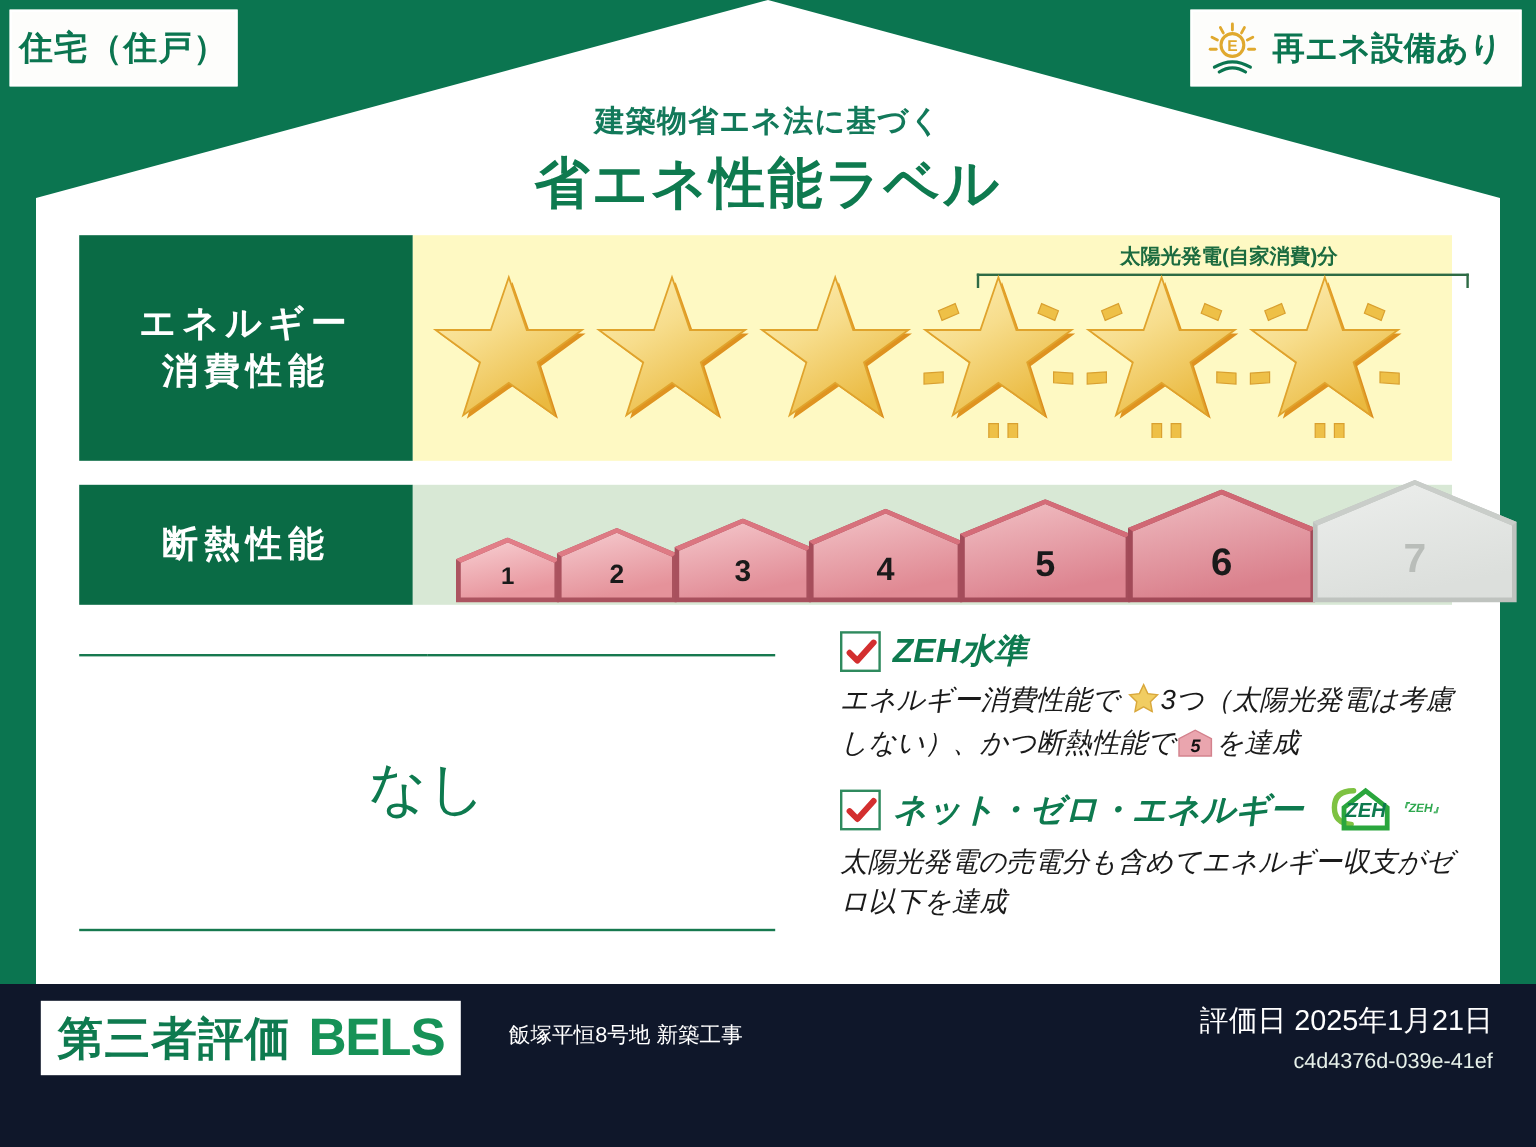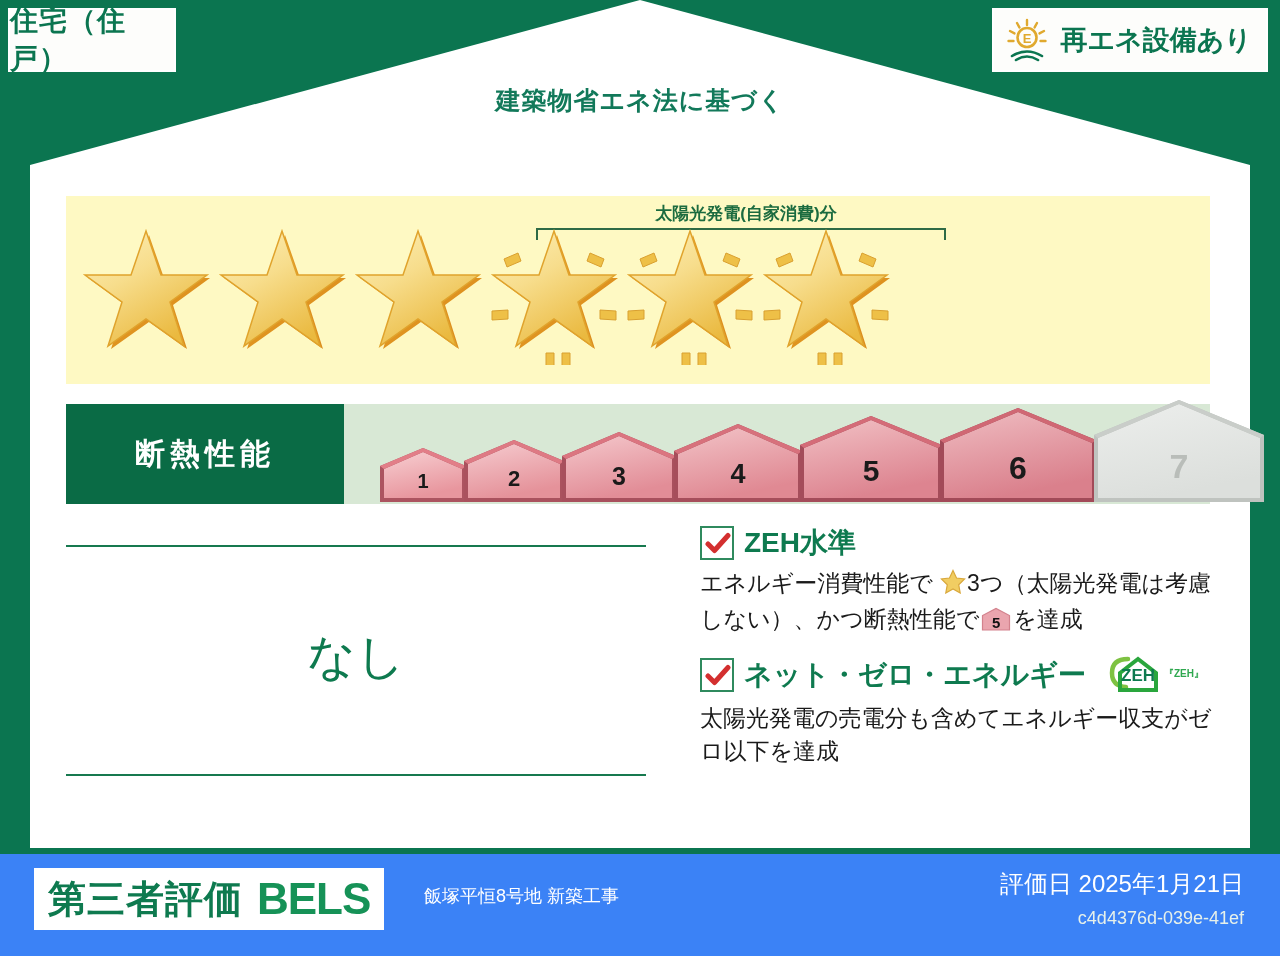--- a/index.html
+++ b/index.html
@@ -15,21 +15,21 @@
   
   .pentagon{
     position:absolute;
     left:30px; top:0px; width:1220px; height:848px;
     background:#ffffff;
     clip-path:polygon(0 165px, 610px 0px, 1220px 165px, 1220px 848px, 0 848px);
   }
 
   
   .cat-tag{
-    position:absolute;left:8px;top:8px;width:168px;height:64px;
+    position:absolute;left:8px;top:8px;width:190px;height:64px;
     background:#fdfdfb;border:2px solid #ffffff;
     display:flex;align-items:center;justify-content:center;
     box-sizing:border-box;
   }
   .cat-tag span{
     color:#0b7550;font-weight:bold;font-size:28px;letter-spacing:1px;
   }
 
   
   .renew-badge{
@@ -116,21 +116,21 @@
     color:#0e7a4f;font-weight:normal;font-size:48px;
   }
   .cost-rule-bottom{
     position:absolute;left:0;right:0;bottom:14px;height:2px;background:#17794f;
   }
 
   
   .criteria{
     position:absolute;left:700px;top:524px;width:520px;
   }
-  .crit{margin-bottom:14px;}
+  .crit{margin-bottom:14px;font-style:italic;}
   .crit-head{display:flex;align-items:center;gap:10px;}
   .chk{
     width:34px;height:34px;border:2px solid #2f8a5e;background:#fff;
     flex:0 0 auto;position:relative;box-sizing:border-box;
   }
   .chk svg{position:absolute;left:3px;top:4px;}
   .crit-title{color:#0e7a4f;font-weight:bold;font-size:28px;white-space:nowrap;}
   .zeh-logo{margin-left:4px;display:flex;align-items:center;}
   .zeh-logo .zmark{font-size:10px;color:#2fa84f;font-weight:bold;margin-left:2px;margin-bottom:2px;}
   .crit-desc{
@@ -138,21 +138,21 @@
   }
   .inline-star{vertical-align:-3px;margin:0 1px;}
   .inline-house{vertical-align:-4px;margin:0 2px;position:relative;display:inline-block;}
   .inline-house .ihn{
     position:absolute;left:0;right:0;top:5px;text-align:center;
     font-size:15px;font-weight:bold;color:#111;
   }
 
   
   .bottom{
-    position:absolute;left:0;right:0;bottom:0;height:102px;background:#3b82f6;
+    position:absolute;left:0;right:0;bottom:0;height:136px;background:#0f172a;
   }
   .bels-box{
     position:absolute;left:34px;top:14px;height:62px;background:#ffffff;
     display:flex;align-items:center;padding:0 14px;box-sizing:border-box;
   }
   .bels-jp{color:#0e7a4f;font-weight:bold;font-size:38px;letter-spacing:1px;}
   .bels-en{color:#169257;font-weight:bold;font-size:44px;margin-left:14px;letter-spacing:-1px;}
   .bldg-name{
     position:absolute;left:424px;top:30px;color:#fff;font-size:18px;white-space:nowrap;
   }
@@ -189,22 +189,27 @@
         <circle cx="23" cy="20.5" r="9.5" fill="none" stroke="#e0a92e" stroke-width="2.6"></circle>
         <text x="23" y="25.5" font-size="13" font-weight="bold" fill="#e0a92e" text-anchor="middle" font-family="Liberation Sans, sans-serif">E</text>
         <path d="M8 39 Q23 30 38 39" fill="none" stroke="#0b7550" stroke-width="2.6" stroke-linecap="round"></path>
         <path d="M12 43 Q23 36 34 43" fill="none" stroke="#0b7550" stroke-width="2.6" stroke-linecap="round"></path>
       </svg>
     </span>
     <span class="rlabel">再エネ設備あり</span>
   </div>
 
   <div class="hdr-sub">建築物省エネ法に基づく</div>
+  <div class="hdr-main">省エネ性能ラベル</div>
 
   <div class="energy-row">
+    <div class="row-label">
+      <div class="l1">エネルギー</div>
+      <div class="l2">消費性能</div>
+    </div>
     <div class="energy-body">
       <div class="solar-note">太陽光発電(自家消費)分</div>
       <div class="solar-bracket"></div>
       <div class="stars" id="stars-container">
           <div class="star-cell">
       <svg width="136" height="150" viewBox="0 0 136 150">
         <defs>
           <linearGradient id="sg0" x1="0" y1="0" x2="0.6" y2="1">
             <stop offset="0%" stop-color="#fdf0b8"></stop>
             <stop offset="45%" stop-color="#f7dd8c"></stop>

